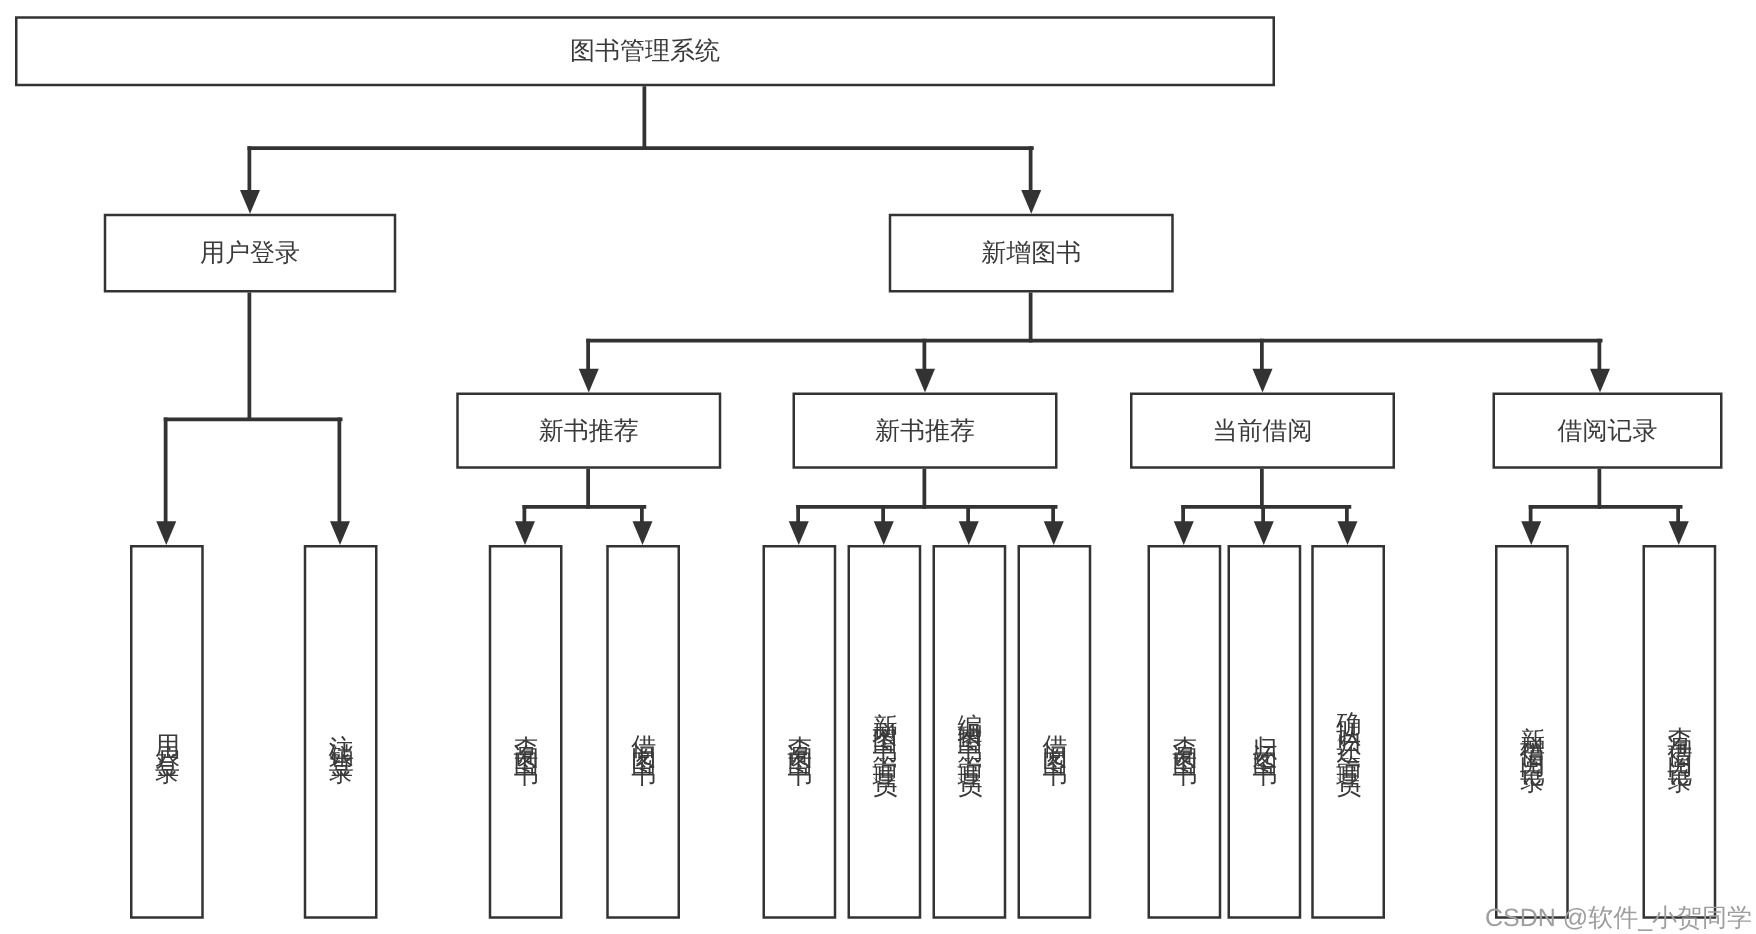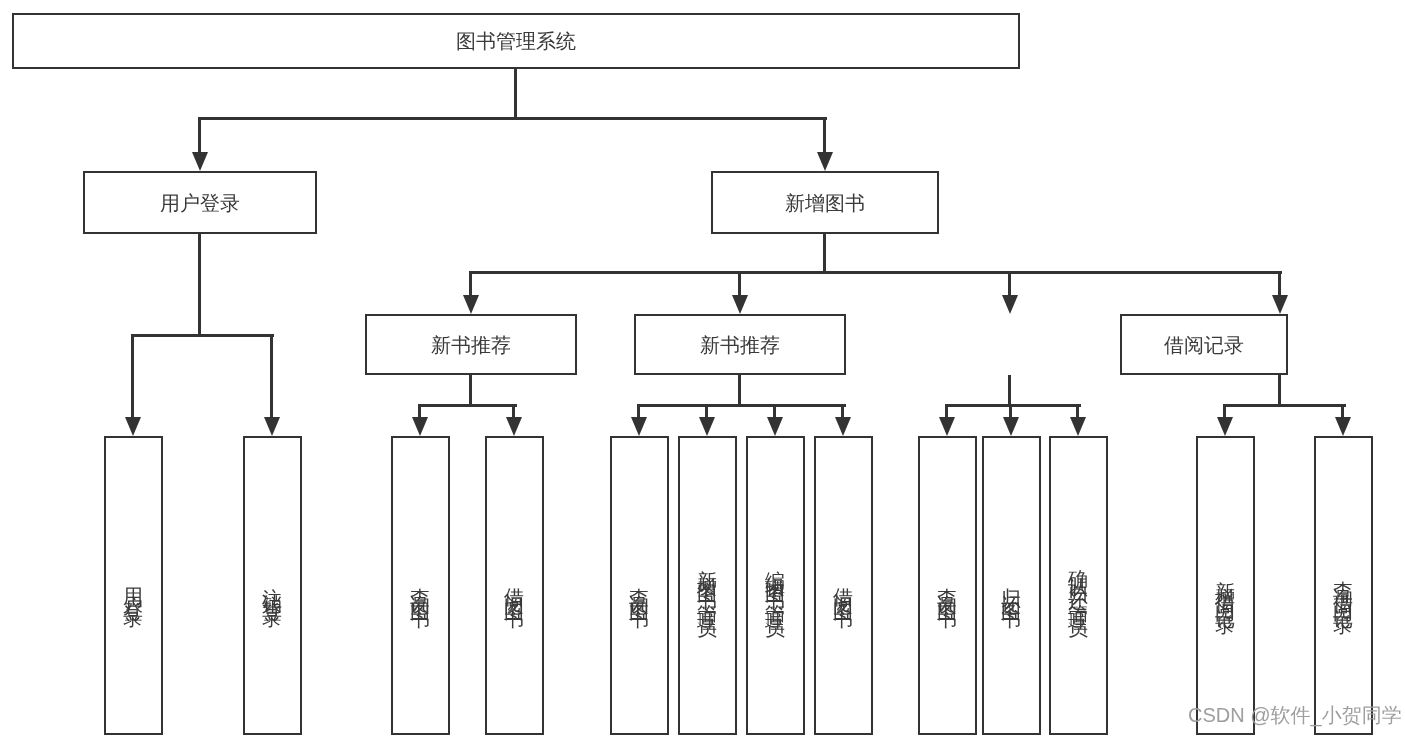--- a/index.html
+++ b/index.html
@@ -38,21 +38,21 @@
   .hl{position:absolute;height:3px;background:var(--line);}
   .arrow{
     position:absolute;width:0;height:0;
     border-left:8px solid transparent;
     border-right:8px solid transparent;
     border-top:19px solid var(--line);
   }
 
   .watermark{
     position:absolute;
-    left:1188px;top:702px;
+    left:1188px;top:721px;
     font-size:20px;
     color:var(--watermark);
     white-space:nowrap;
     z-index:5;
   }
 </style>
 </head>
 <body>
 
 <div class="canvas">
@@ -67,21 +67,24 @@
   <div class="node h" style="left:711px;top:171px;width:228px;height:63px;">
     <span>新增图书</span>
   </div>
 
   <div class="node h" style="left:365px;top:314px;width:212px;height:61px;">
     <span>新书推荐</span>
   </div>
   <div class="node h" style="left:634px;top:314px;width:212px;height:61px;">
     <span>新书推荐</span>
   </div>
-  <div class="node h" style="left:1120px;top:314px;width:168px;height:61px;text-align:right;">
+  <div class="node h" style="left:904px;top:314px;width:212px;height:61px;">
+    <span>当前借阅</span>
+  </div>
+  <div class="node h" style="left:1194px;top:314px;width:184px;height:61px;text-align:right;">
     <span>借阅记录</span>
   </div>
 
   <div class="node v" style="left:104px;top:436px;width:59px;height:299px;">
     <span>用户登录</span>
   </div>
   <div class="node v" style="left:243px;top:436px;width:59px;height:299px;">
     <span>注销登录</span>
   </div>
   <div class="node v" style="left:391px;top:436px;width:59px;height:299px;">

